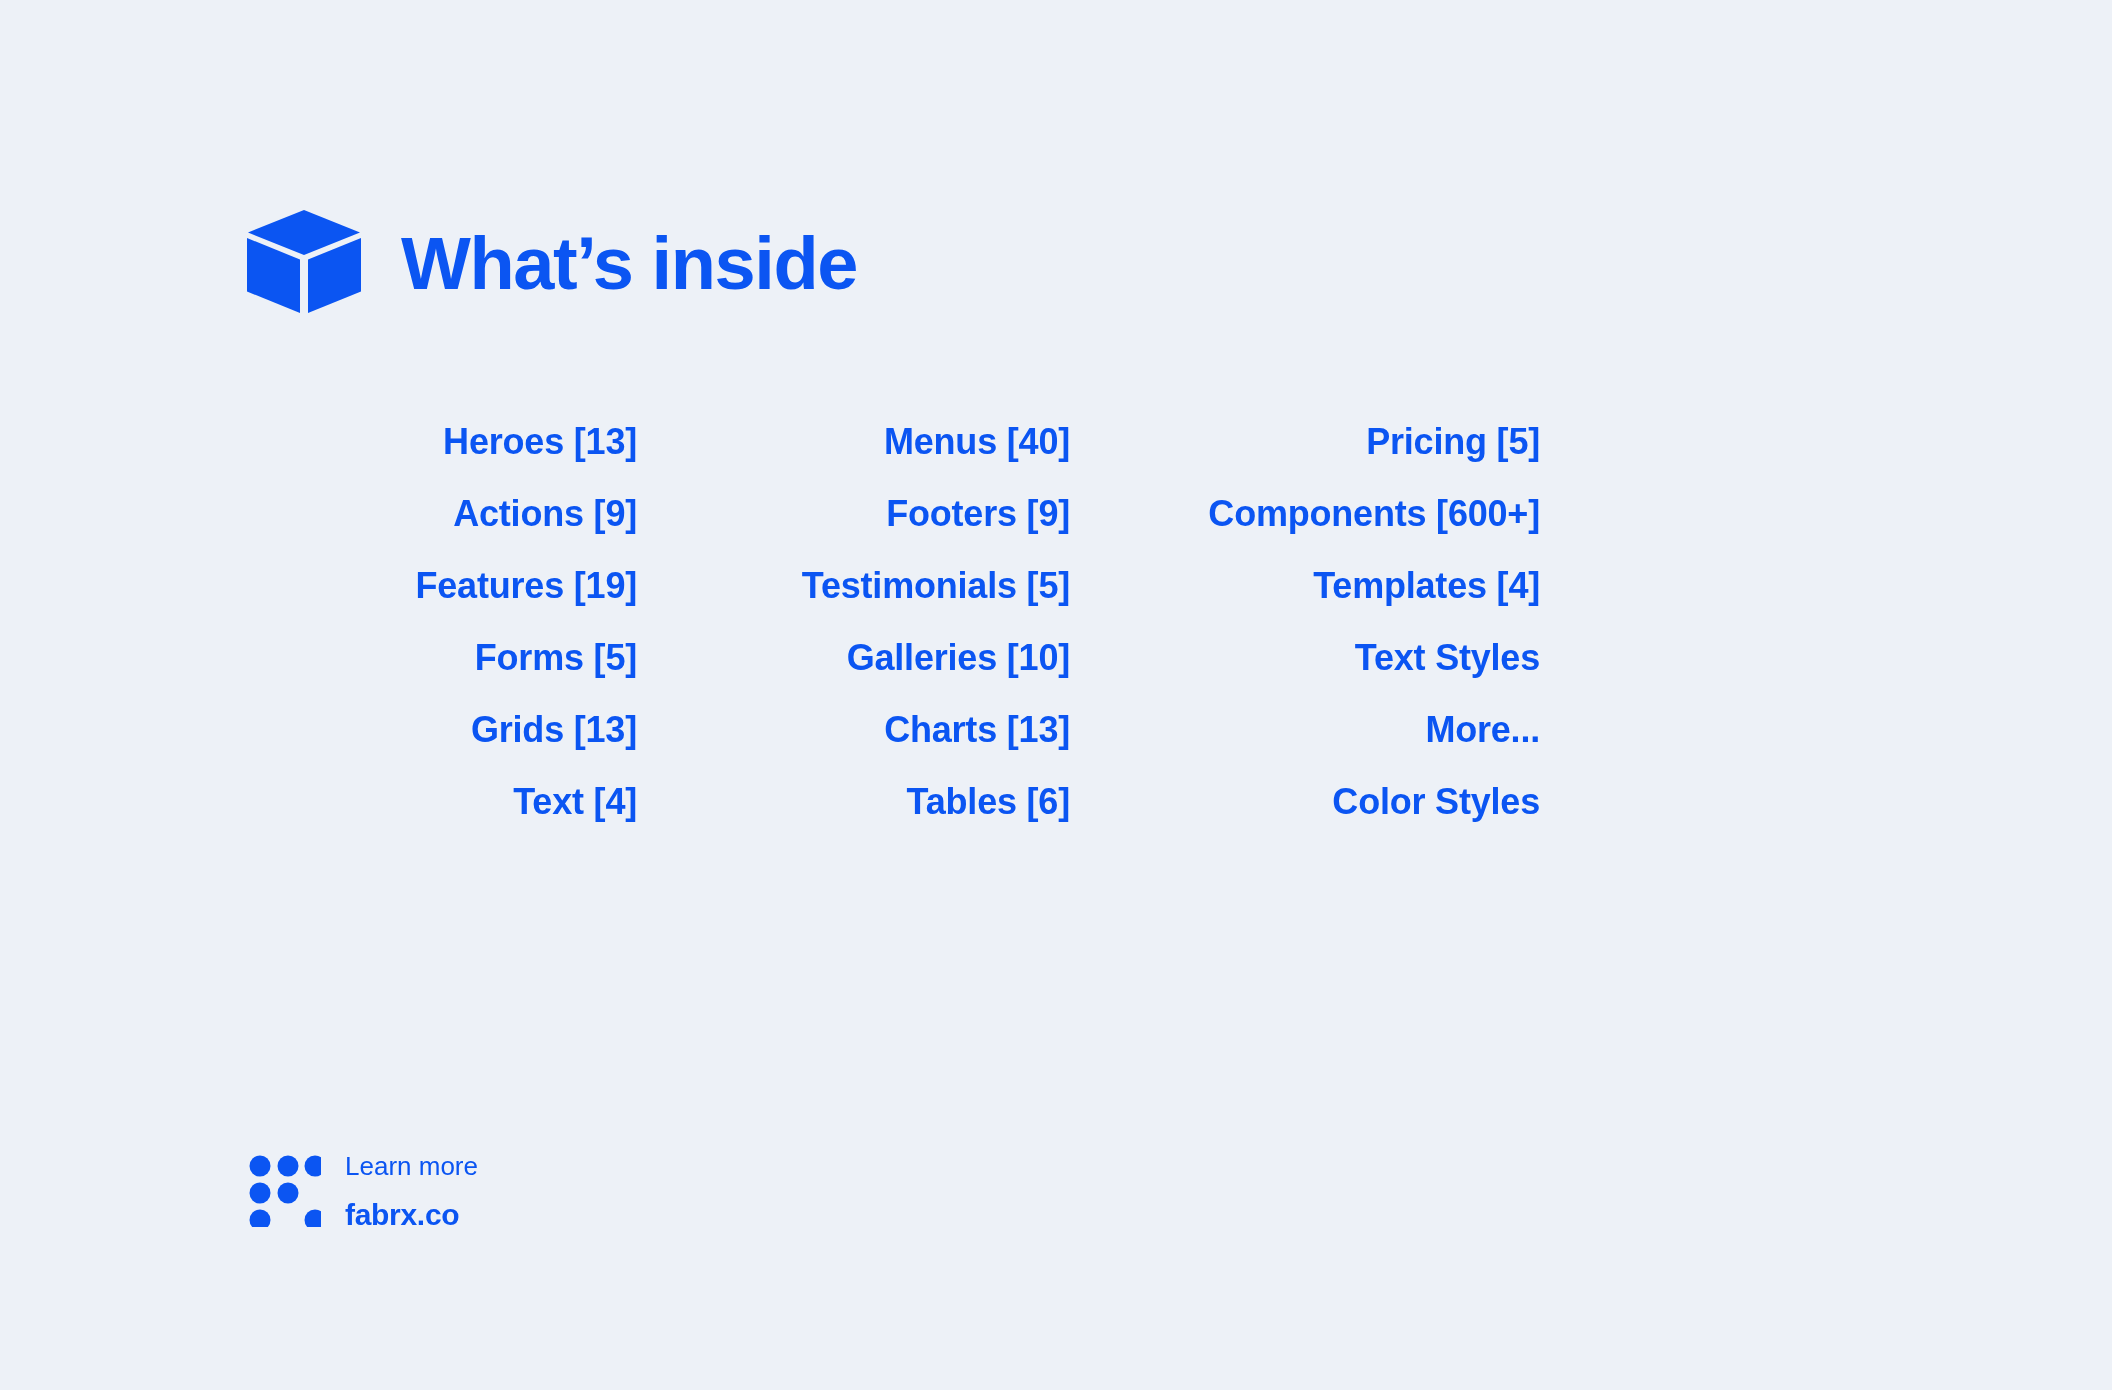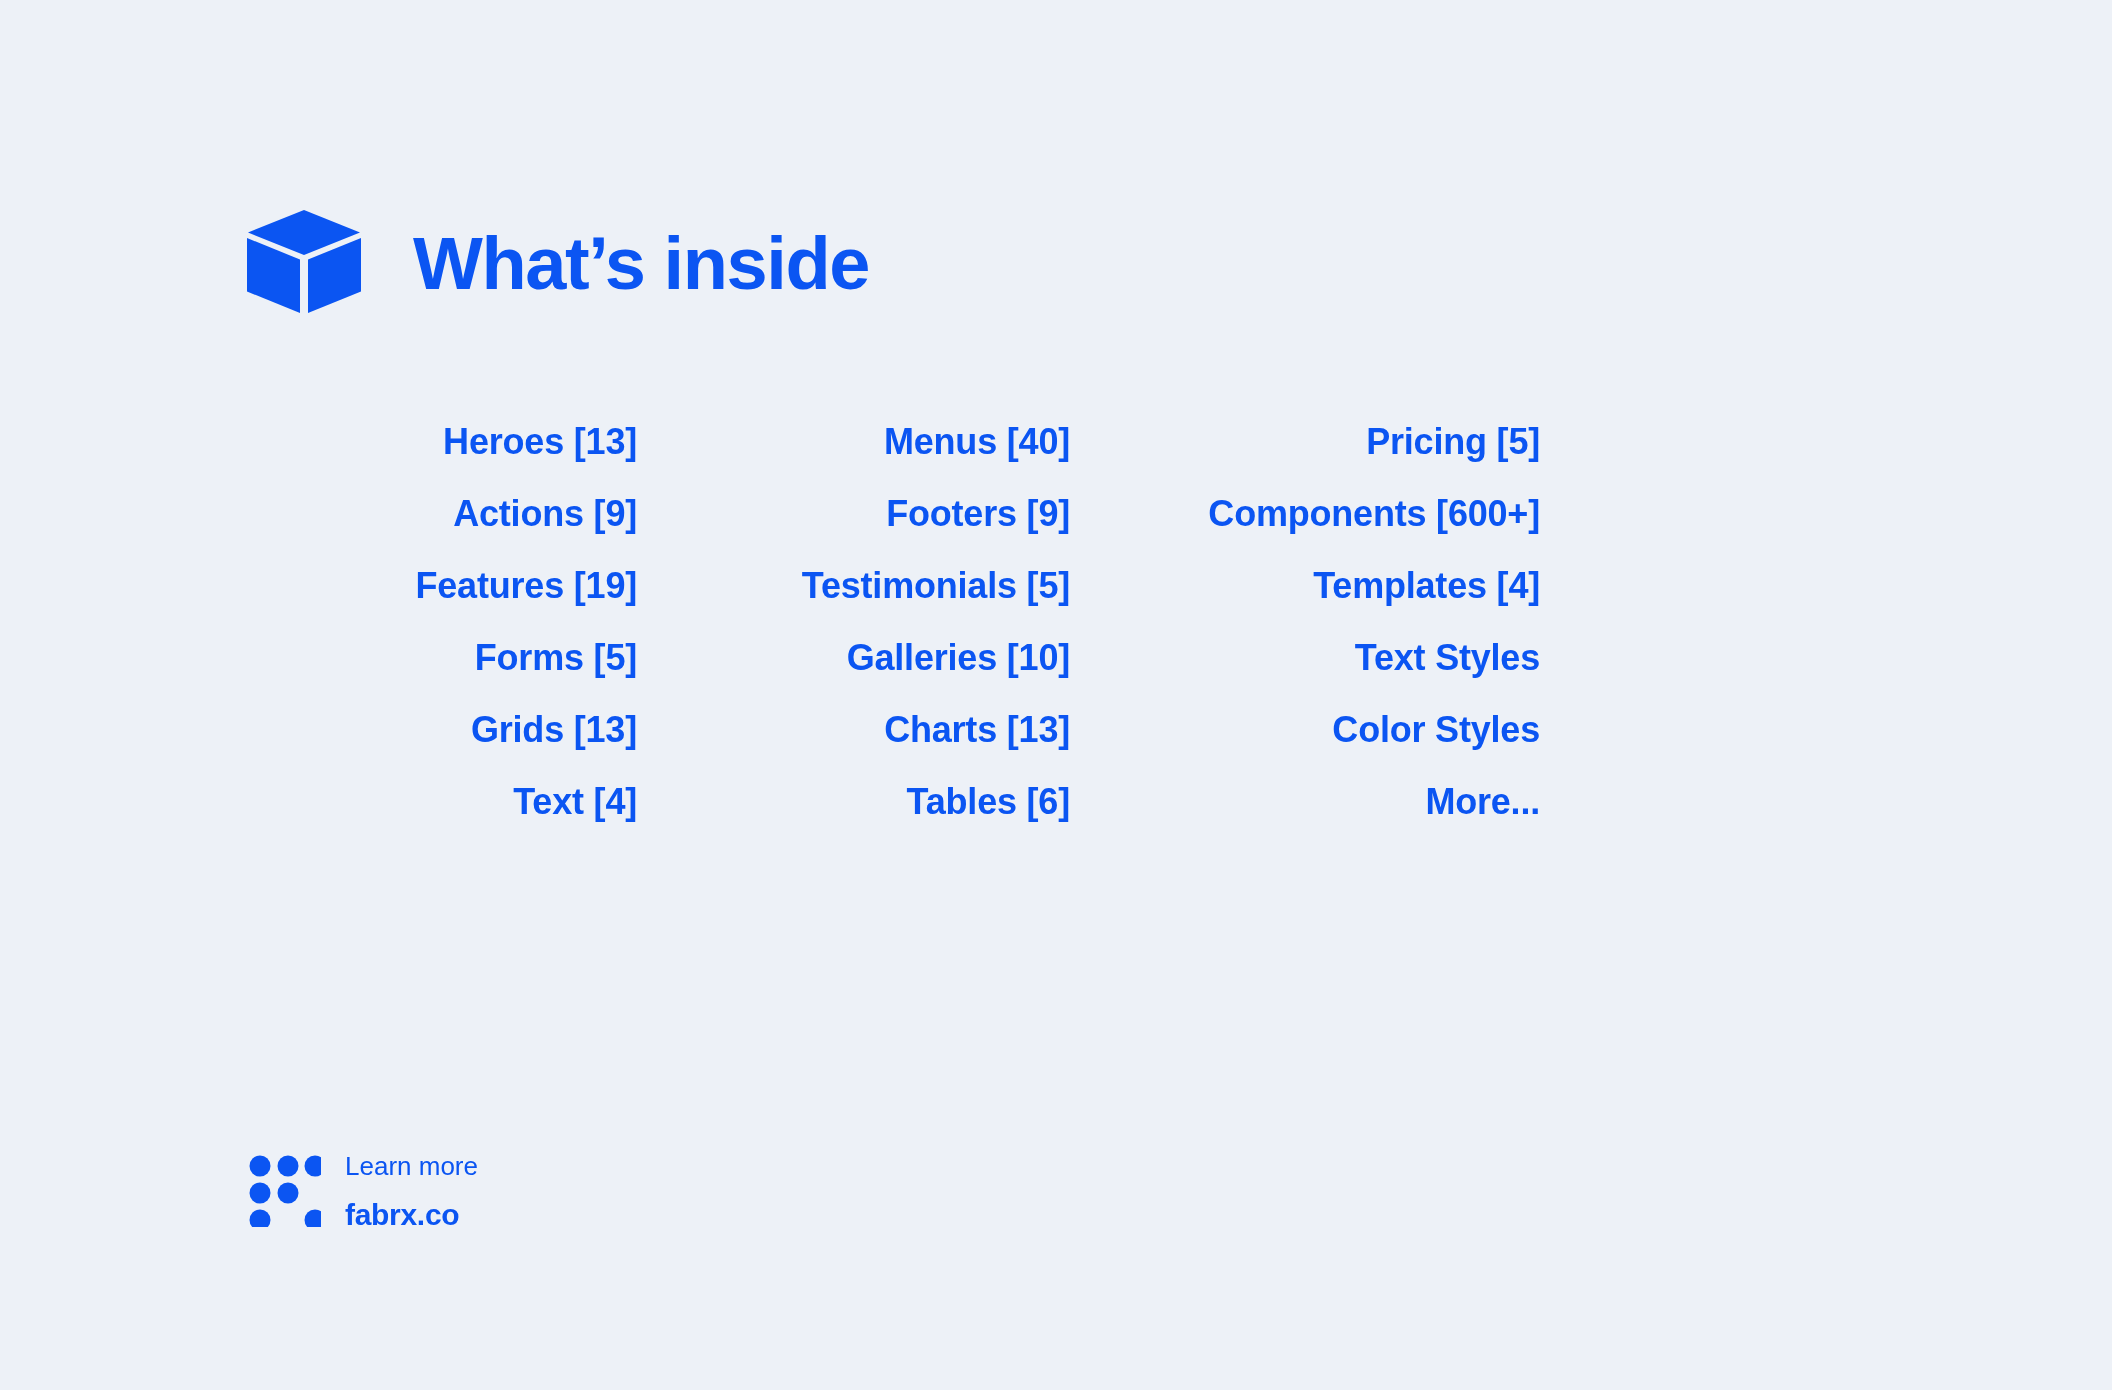--- a/index.html
+++ b/index.html
@@ -22,21 +22,21 @@
     height: 1390px;
   }
 
   
   .header {
     position: absolute;
     left: 247px;
     top: 210px;
     display: flex;
     align-items: center;
-    gap: 52px;
+    gap: 40px;
   }
 
   .cube-logo {
     width: 114px;
     height: 104px;
     display: block;
     flex: 0 0 auto;
   }
 
   .page-title {
@@ -162,22 +162,22 @@
       <a class="link-item">Galleries [10]</a>
       <a class="link-item">Charts [13]</a>
       <a class="link-item">Tables [6]</a>
     </div>
 
     <div class="column col-3">
       <a class="link-item">Pricing [5]</a>
       <a class="link-item">Components [600+]</a>
       <a class="link-item">Templates [4]</a>
       <a class="link-item">Text Styles</a>
+      <a class="link-item">More...</a>
       <a class="link-item">Color Styles</a>
-      <a class="link-item">More...</a>
     </div>
 
   </div>
 
   <div class="footer-brand">
     <svg class="dot-grid" viewBox="0 0 72 72" aria-hidden="true">
       <circle cx="11" cy="11" r="10.5" fill="#0b55f2"></circle>
       <circle cx="39" cy="11" r="10.5" fill="#0b55f2"></circle>
       <circle cx="66" cy="11" r="10.5" fill="#0b55f2"></circle>
       <circle cx="11" cy="38" r="10.5" fill="#0b55f2"></circle>

